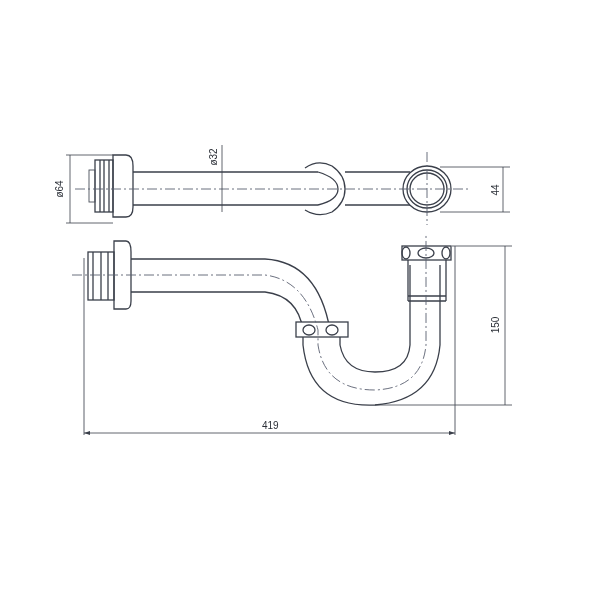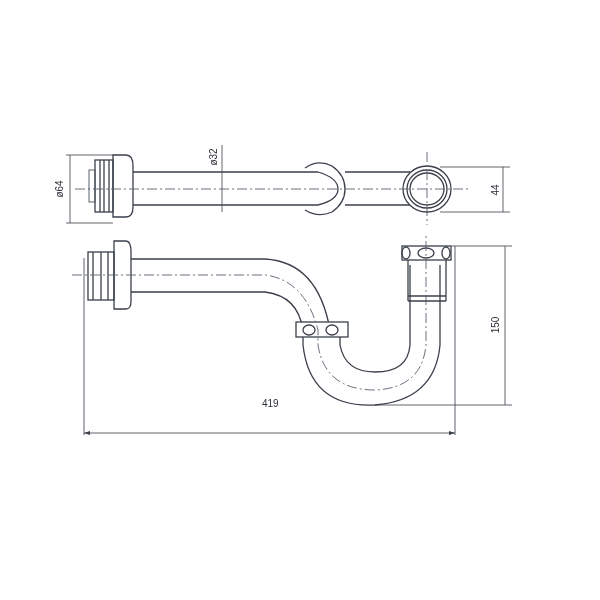--- a/index.html
+++ b/index.html
@@ -93,14 +93,14 @@
       <line class="dim" x1="84" y1="433" x2="455" y2="433"></line>
       <path d="M84,433 l6,-2 l0,4 z" fill="#3a3f4a"></path>
       <path d="M455,433 l-6,-2 l0,4 z" fill="#3a3f4a"></path>
     </g>
   </svg>
 
   <div class="lbl rot" style="left:51px; top:184px;">ø64</div>
   <div class="lbl rot" style="left:205px; top:152px;">ø32</div>
   <div class="lbl rot" style="left:490px; top:185px;">44</div>
   <div class="lbl rot" style="left:488px; top:320px;">150</div>
-  <div class="lbl" style="left:262px; top:399px;">419</div>
+  <div class="lbl" style="left:262px; top:421px;">419</div>
 </div>
 
 </body></html>

